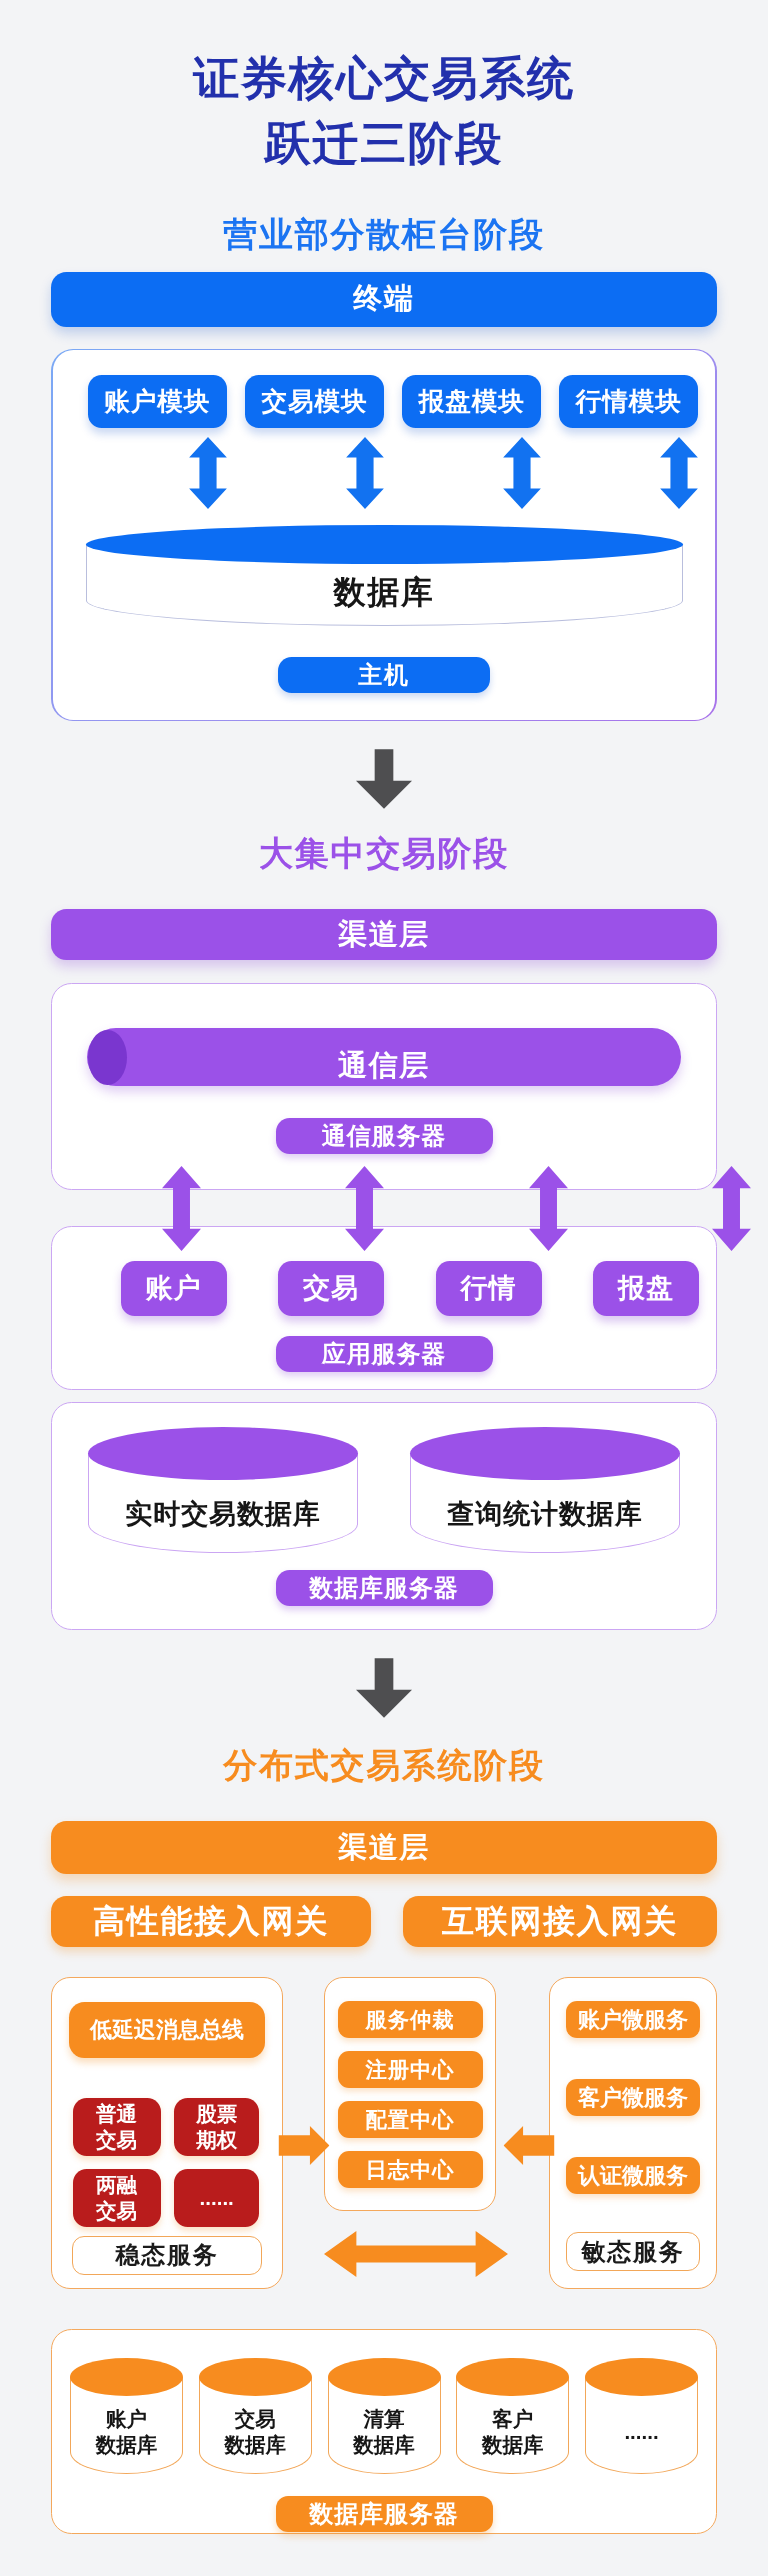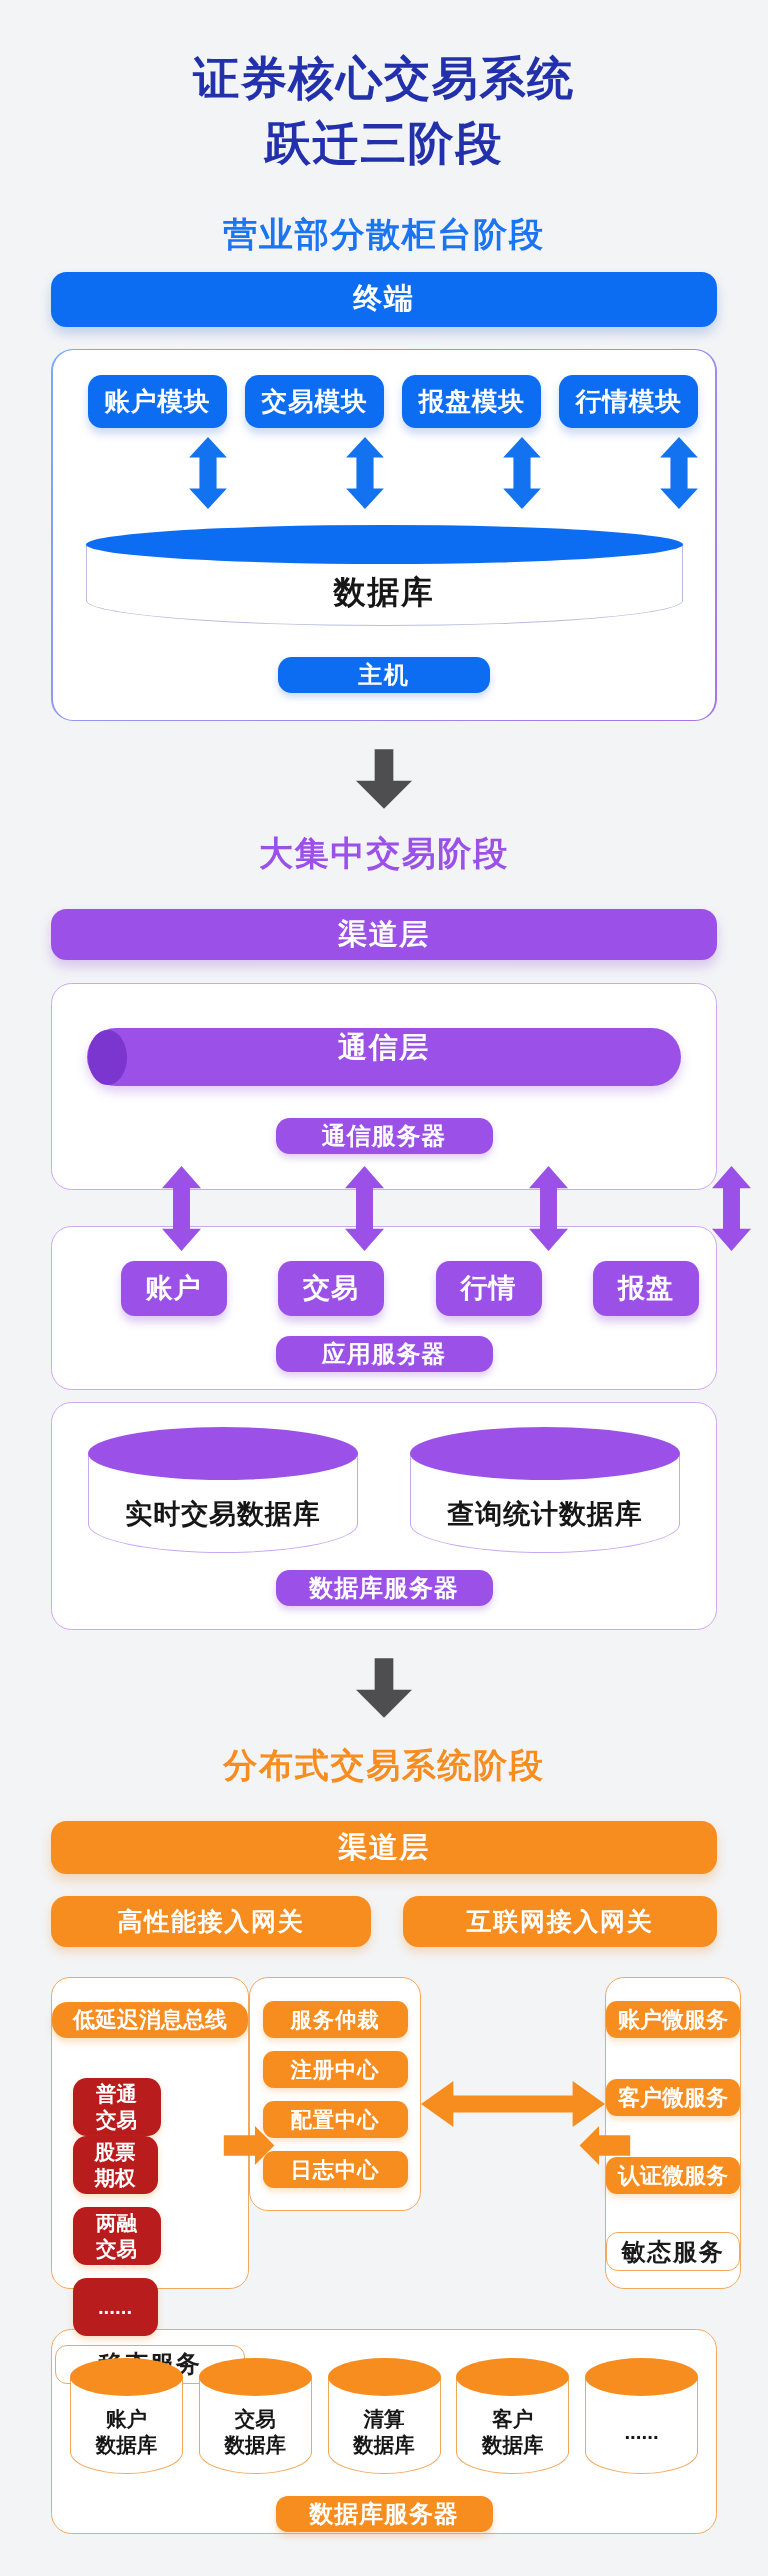--- a/index.html
+++ b/index.html
@@ -80,47 +80,47 @@
   .cyl.small .cyl-top { height:38px; background:#f78c1f; }
   .cyl.small .cyl-body { margin-top:-19px; height:97px; border:1.3px solid #f2a759; border-top:none;
     border-radius:0 0 50% 50% / 0 0 22px 22px; font-size:20.5px; line-height:26.5px; padding-top:13.7px;
     text-align:center; white-space:pre-line; }
 
   .cyl-row-2 { display:flex; justify-content:space-between; padding:24px 36px 0; }
   .cyl-row-5 { display:flex; justify-content:space-between; padding:28px 18px 0; }
 
   
   .tube { position:relative; width:594px; height:58px; margin:44px auto 0;
-    background:#9b51e8; border-radius:29px; display:flex; align-items:flex-start; justify-content:center;
+    background:#9b51e8; border-radius:29px; display:flex; align-items:flex-end; justify-content:center;
     color:#fff; font-size:29px; font-weight:bold; letter-spacing:1.7px;
     box-shadow:0 6px 10.2px rgba(130,60,210,.25); }
   .tube-cap { position:absolute; left:0.9px; top:1.7px; width:39px; height:55px;
     border-radius:50%; background:#7a36cf; }
   .tube-label { position:relative; z-index:2; }
 
   
   .transition { display:flex; justify-content:center; margin-top:28px; }
 
   
   .gateway-row { display:flex; justify-content:space-between; width:666px; margin:22px auto 0; }
   .gateway { height:51px; border-radius:15.4px; background:#f78c1f; color:#fff;
-    display:flex; align-items:center; justify-content:center; font-size:25px; font-weight:bold;
+    display:flex; align-items:center; justify-content:center; font-size:32px; font-weight:bold;
     letter-spacing:1.7px; box-shadow:0 5.1px 9.4px rgba(240,140,30,.28); }
   .gateway.left { width:320px; } .gateway.right { width:314px; }
 
   .three-col { display:flex; width:666px; margin:30px auto 0; align-items:flex-start; }
   .obox { background:#fff; border:1.7px solid #f4a85c; border-radius:19px; box-sizing:border-box; }
   .obox.left  { width:232px; height:312px; }
   .obox.mid   { width:172px; height:234px; }
   .obox.right { width:168px; height:312px; }
-  .col-mid { display:flex; flex-direction:row; align-items:center; }
+  .col-mid { display:flex; flex-direction:column; }
   .spacer { flex:1; position:relative; height:312px; }
   .spacer svg { position:absolute; top:149px; left:50%; transform:translateX(-50%); }
 
-  .bus-pill { width:196px; height:36px; margin:24px auto 0; border-radius:15.4px; background:#f78c1f;
+  .bus-pill { width:196px; height:56px; margin:24px auto 0; border-radius:15.4px; background:#f78c1f;
     display:flex; align-items:center; justify-content:center; color:#fff; font-size:22px;
     font-weight:bold; box-shadow:0 4.3px 7.7px rgba(240,140,30,.28); }
   .svc-grid { display:flex; flex-wrap:wrap; padding:40px 0 0 20.5px; }
   .svc-cell { background:#b91c1c; border-radius:13.7px; color:#fff; font-size:20.5px; line-height:26.5px;
     font-weight:bold; display:flex; align-items:center; justify-content:center; text-align:center;
     white-space:pre-line; box-shadow:0 3.4px 6.8px rgba(240,140,30,.25); }
   .svc-cell.c1,.svc-cell.c3 { width:88px; height:58px; margin-right:13.7px; }
   .svc-cell.c2,.svc-cell.c4 { width:85px; height:58px; }
   .svc-cell.c3,.svc-cell.c4 { margin-top:12.8px; }
   .foot-pill { margin-top:8.5px; }

